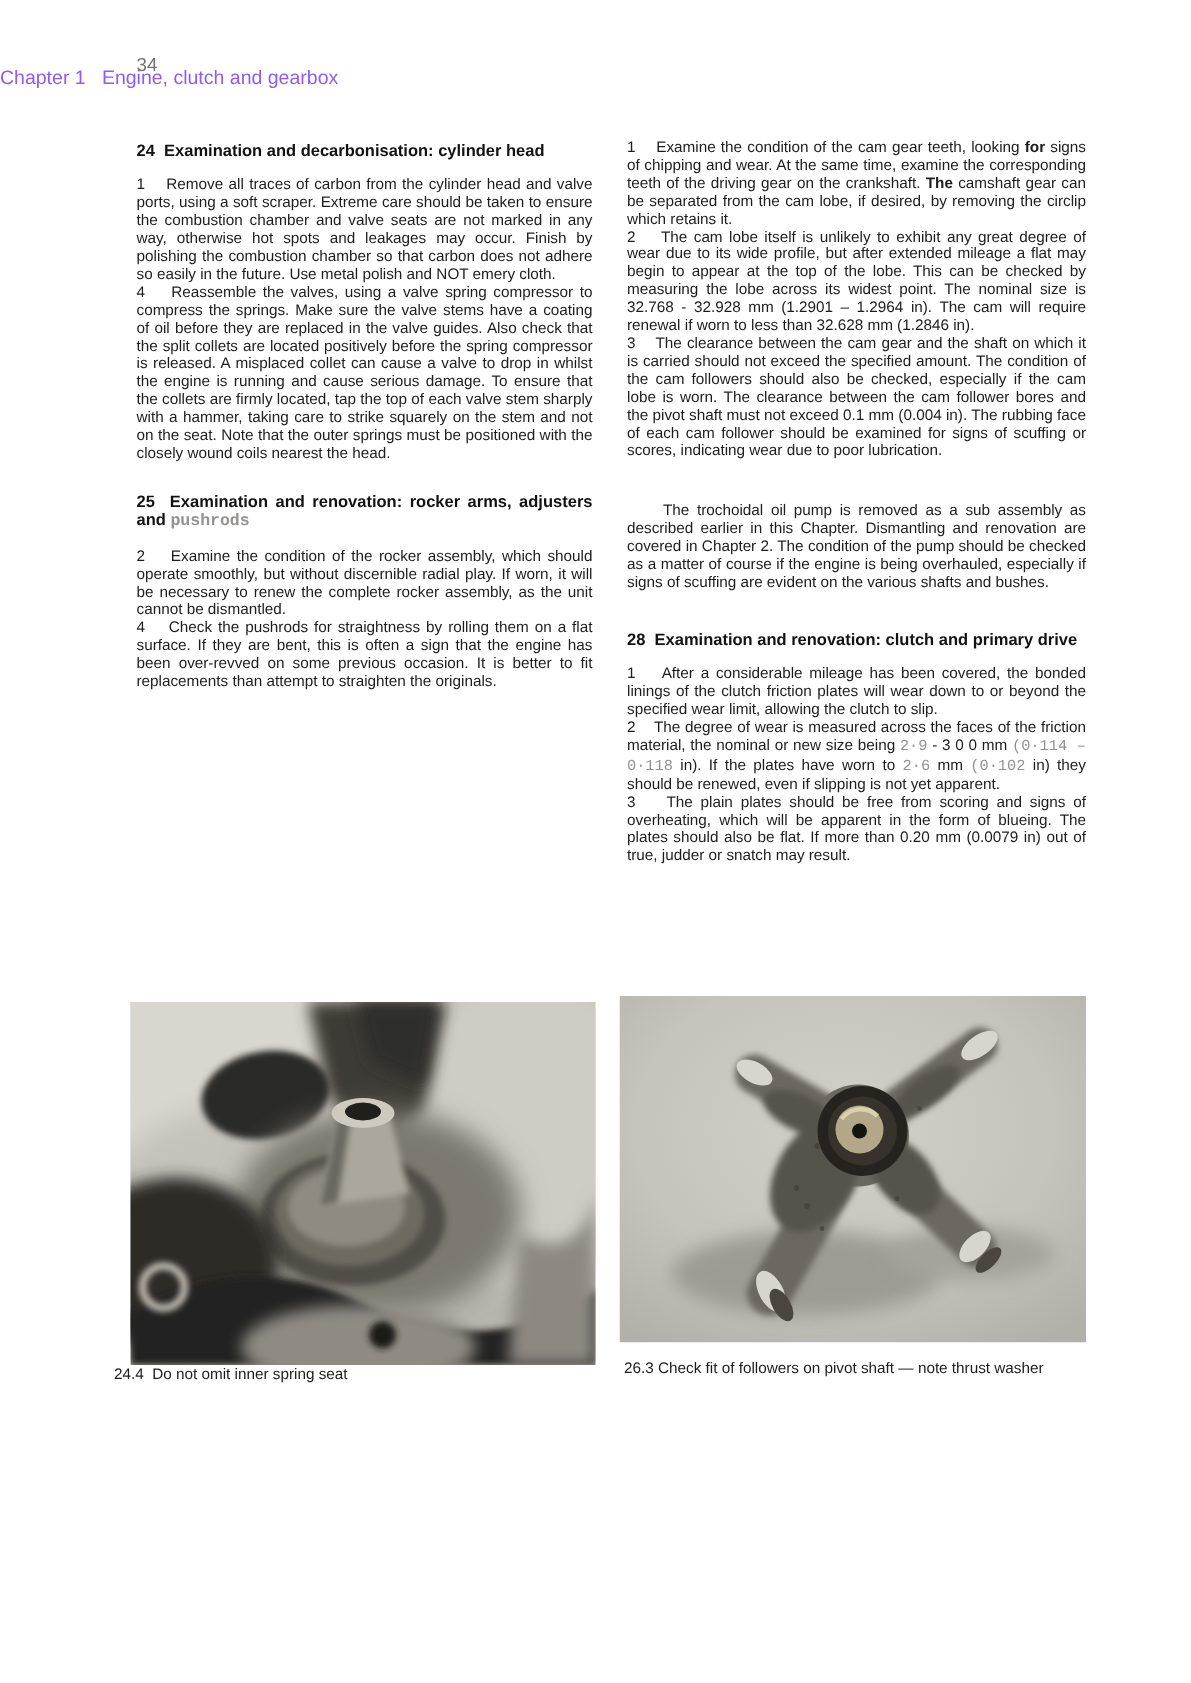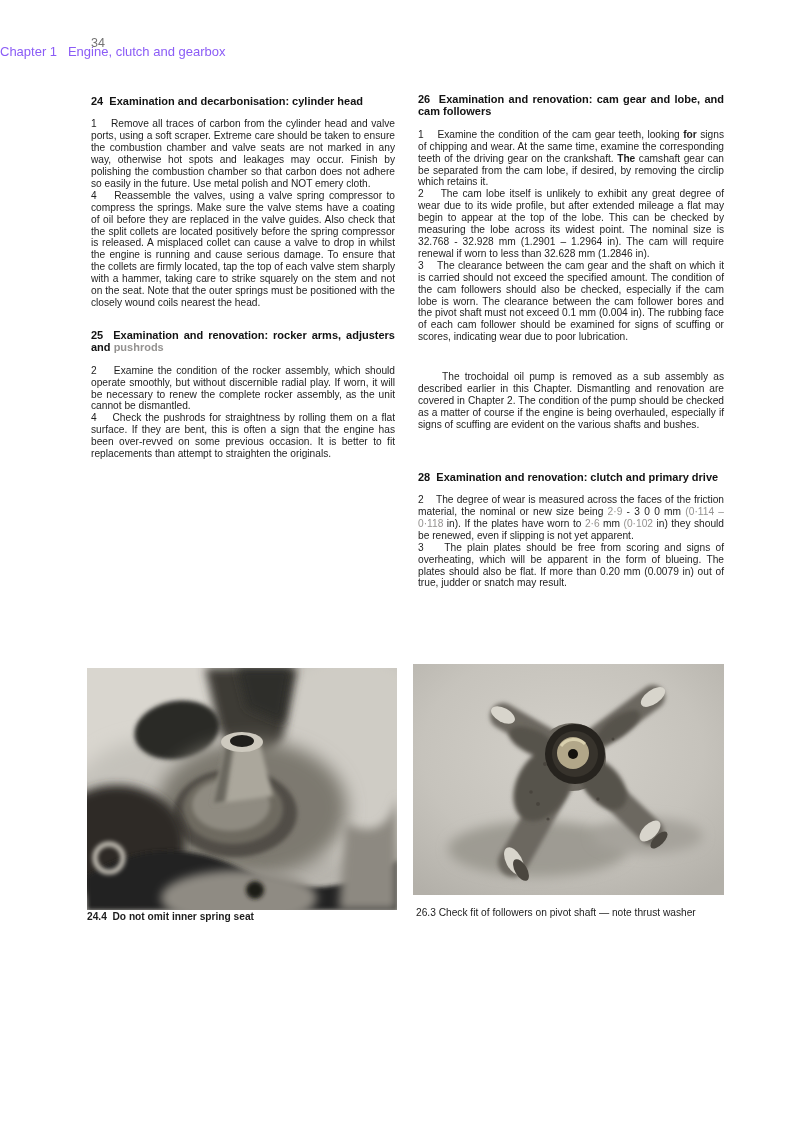--- a/index.html
+++ b/index.html
@@ -11,29 +11,29 @@
   .page-number{position:absolute;left:91px;top:36px;font-size:12.5px;color:#737373;}
   .chapter-title{position:absolute;left:0;right:0;top:44px;text-align:left;font-size:13px;color:#8b5cf6;}
   .col{position:absolute;width:304px;text-align:justify;font-size:10.2px;line-height:11.9px;color:#1d1d1d;}
   .col-left{left:91px;top:95px;}
   .col-right{left:418px;top:93px;width:306px;}
   .sec-h{font-size:11px;font-weight:bold;color:#121212;margin:0 0 11px 0;line-height:12.4px;text-align:justify;}
   .col p{margin:0;}
   .indent{text-indent:24px;}
   .gap-s25{margin-top:20px;}
   .gap-s27{margin-top:28px;}
-  .gap-s28{margin-top:40px;}
-  .seg-faded{color:#949290;}
+  .gap-s28{margin-top:26px;}
+  .seg-faded{color:#949290;font-family:Liberation Mono, monospace;}
   .seg-bold{font-weight:bold;}
   .photo{position:absolute;display:block;}
   .photo-left{left:87px;top:668px;width:310px;height:242px;}
   .photo-right{left:413px;top:664px;width:311px;height:231px;}
   .photo svg{display:block;width:100%;height:100%;}
   .caption{position:absolute;font-size:10.2px;color:#1d1d1d;white-space:nowrap;}
-  .caption-left{left:87px;top:911px;font-weight:bold;}
+  .caption-left{left:76px;top:911px;}
   .caption-right{left:416px;top:907px;}
 </style>
 </head>
 <body>
 
 <div class="page">
 
   <div class="page-number">34</div>
   <div class="chapter-title">Chapter 1&nbsp;&nbsp; Engine, clutch and gearbox</div>
 
@@ -45,30 +45,30 @@
     </section>
     <section class="gap-s25">
       <h3 class="sec-h"><span>25&nbsp; Examination and renovation: rocker arms, adjusters and </span><span class="seg-faded">pushrods</span></h3>
       <p><span>2&nbsp;&nbsp;&nbsp; Examine the condition of the rocker assembly, which should operate smoothly, but without discernible radial play. If worn, it will be necessary to renew the complete rocker assembly, as the unit cannot be dismantled.</span></p>
       <p><span>4&nbsp;&nbsp;&nbsp; Check the pushrods for straightness by rolling them on a flat surface. If they are bent, this is often a sign that the engine has been over-revved on some previous occasion. It is better to fit replacements than attempt to straighten the originals.</span></p>
     </section>
   </div>
 
   <div class="col col-right">
     <section>
-      <h3 class="sec-h"><span>26&nbsp; Examination and renovation: cam gear and lobe, and cam followers</span></h3>
       <p><span>1&nbsp;&nbsp;&nbsp; Examine the condition of the cam gear teeth, looking </span><span class="seg-bold">for</span><span> signs of chipping and wear. At the same time, examine the corresponding teeth of the driving gear on the crankshaft. </span><span class="seg-bold">The</span><span> camshaft gear can be separated from the cam lobe, if desired, by removing the circlip which retains it.</span></p>
       <p><span>2&nbsp;&nbsp;&nbsp; The cam lobe itself is unlikely to exhibit any great degree of wear due to its wide profile, but after extended mileage a flat may begin to appear at the top of the lobe. This can be checked by measuring the lobe across its widest point. The nominal size is 32.768 - 32.928 mm (1.2901 – 1.2964 in). The cam will require renewal if worn to less than 32.628 mm (1.2846 in).</span></p>
       <p><span>3&nbsp;&nbsp;&nbsp; The clearance between the cam gear and the shaft on which it is carried should not exceed the specified amount. The condition of the cam followers should also be checked, especially if the cam lobe is worn. The clearance between the cam follower bores and the pivot shaft must not exceed 0.1 mm (0.004 in). The rubbing face of each cam follower should be examined for signs of scuffing or scores, indicating wear due to poor lubrication.</span></p>
     </section>
     <section class="gap-s27">
       <p class="indent"><span>The trochoidal oil pump is removed as a sub assembly as described earlier in this Chapter. Dismantling and renovation are covered in Chapter 2. The condition of the pump should be checked as a matter of course if the engine is being overhauled, especially if signs of scuffing are evident on the various shafts and bushes.</span></p>
     </section>
     <section class="gap-s28">
       <h3 class="sec-h"><span>28&nbsp; Examination and renovation: clutch and primary drive</span></h3>
+      <p><span>1&nbsp;&nbsp;&nbsp; After a considerable mileage has been covered, the bonded linings of the clutch friction plates will wear down to or beyond the specified wear limit, allowing the clutch to slip.</span></p>
       <p><span>2&nbsp;&nbsp;&nbsp; The degree of wear is measured across the faces of the friction material, the nominal or new size being </span><span class="seg-faded">2·9</span><span> - 3 0 0 mm </span><span class="seg-faded">(0·114 – 0·118</span><span> in). If the plates have worn to </span><span class="seg-faded">2·6</span><span> mm </span><span class="seg-faded">(0·102</span><span> in) they should be renewed, even if slipping is not yet apparent.</span></p>
       <p><span>3&nbsp;&nbsp;&nbsp; The plain plates should be free from scoring and signs of overheating, which will be apparent in the form of blueing. The plates should also be flat. If more than 0.20 mm (0.0079 in) out of true, judder or snatch may result.</span></p>
     </section>
   </div>
 
   <div class="photo photo-left">
     <svg viewBox="0 0 310 242" preserveAspectRatio="none" role="img">
       <defs>
         <filter id="lb2" x="-40%" y="-40%" width="180%" height="180%">
             <feGaussianBlur stdDeviation="2"></feGaussianBlur>

